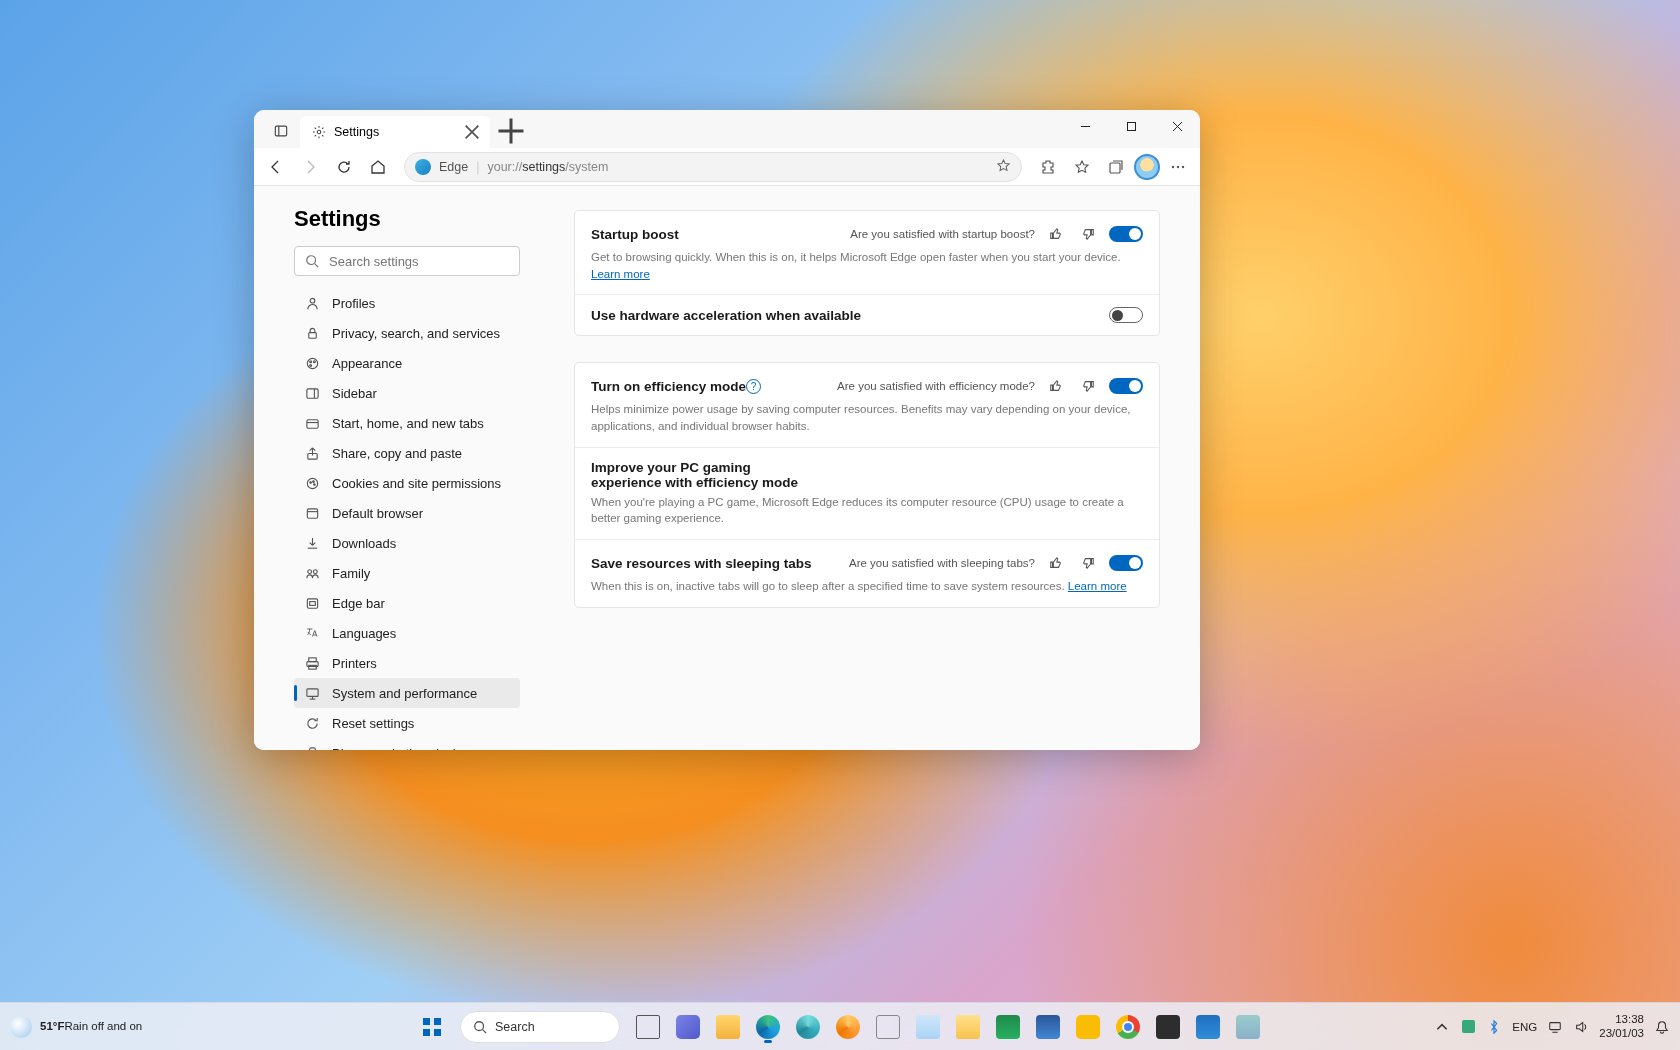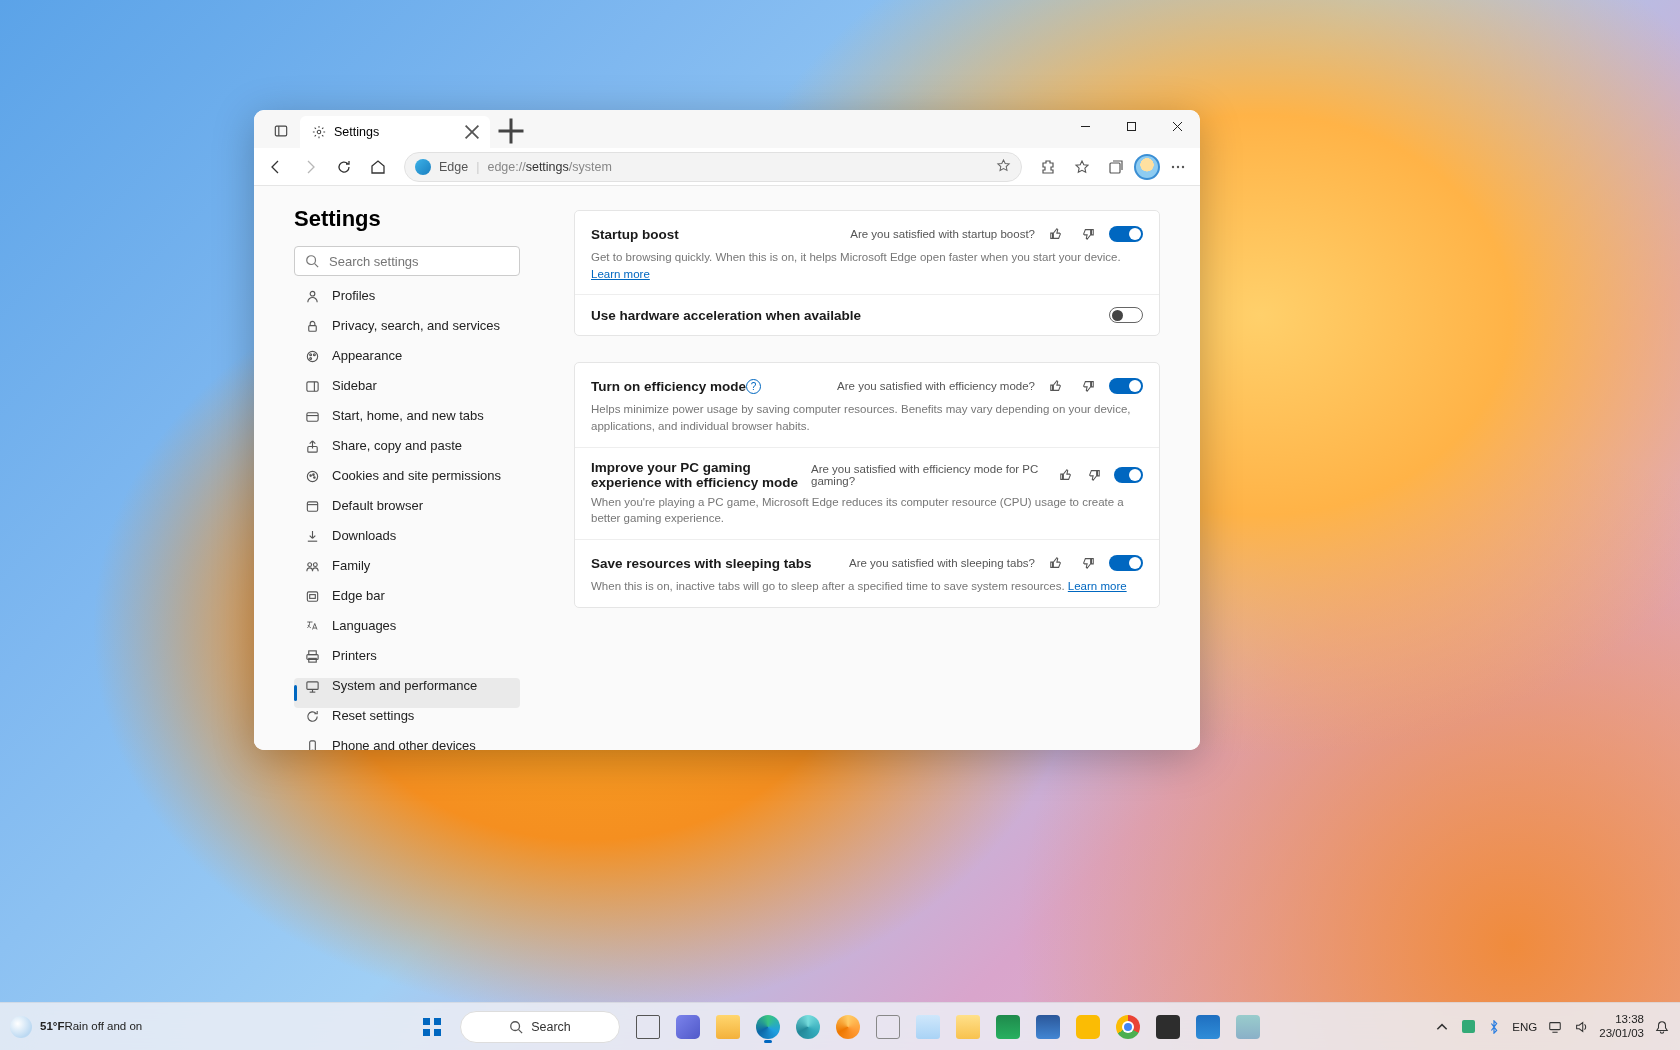--- a/index.html
+++ b/index.html
@@ -49,21 +49,21 @@
 .content { flex:1; display:flex; overflow:hidden; background:#fafafa;}
 .sidebar { width: 280px; padding: 20px 14px 14px 40px; overflow-y:auto; background:#fafafa;}
 .sidebar-title { font-size: 22px; font-weight: 600; margin-bottom: 14px; }
 .search-box {
   display:flex; align-items:center; gap:10px; border:1px solid #ccc; border-radius:4px;
   height: 30px; padding: 0 10px; margin-bottom: 12px; background:#fff;
 }
 .search-box input { border:none; outline:none; font-size:13px; flex:1; background:transparent;}
 .nav-list {}
 .nav-item {
-  display:flex; align-items:flex-start; gap:12px; height: 30px; padding: 0 8px 0 10px;
+  display:flex; align-items:center; gap:12px; height: 30px; padding: 0 8px 0 10px;
   font-size: 13px; color:#222; border-radius: 4px; margin-bottom: 0px; position:relative;
 }
 .nav-item.active { background:#eaeaea; }
 .nav-item.active::before { content:""; position:absolute; left:0; top:7px; bottom:7px; width:3px; background:#0067c0; border-radius:2px;}
 .nav-icon { width:16px; height:16px; color:#555; display:flex;align-items:center;justify-content:center;}
 .nav-icon svg { width:15px;height:15px; }
 .main { flex:1; overflow-y:auto; padding: 24px 40px 24px 40px; position:relative;}
 .section-title { font-size: 18px; font-weight: 600; margin-bottom: 14px; }
 .card { background:#fff; border:1px solid #e5e5e5; border-radius:5px; margin-bottom: 26px;}
 .row { padding: 12px 16px; border-bottom: 1px solid #eee; }
@@ -92,21 +92,21 @@
   display:flex; align-items:center; padding: 0 10px;
 }
 .task-left { display:flex; align-items:center; gap:8px; font-size:11.5px; color:#222;}
 .weather-icon { width:22px;height:22px; background: radial-gradient(circle at 35% 35%, #fff, #bcd9f2 70%);border-radius:50%; position:relative;}
 .weather-lines { display:flex;flex-direction:row;line-height:1.15;}
 .task-center { position:absolute; left:50%; transform:translateX(-50%); display:flex; align-items:center; gap:4px;}
 .start-btn { width:36px;height:36px;display:flex;align-items:center;justify-content:center;}
 .start-btn .sq{width:7px;height:7px;background:#0067c0;position:absolute;}
 .start-grid{position:relative;width:18px;height:18px;}
 .start-grid .a{left:0;top:0}.start-grid .b{right:0;top:0}.start-grid .c{left:0;bottom:0}.start-grid .d{right:0;bottom:0}
-.search-pill { height:32px; width:160px; background:#fff; border-radius:16px; border:1px solid #ddd; display:flex;align-items:center;gap:8px;padding:0 12px;font-size:12.5px;color:#333; margin:0 6px;justify-content:center;}
+.search-pill { height:32px; width:160px; background:#fff; border-radius:16px; border:1px solid #ddd; display:flex;align-items:center;gap:8px;padding:0 12px;font-size:12.5px;color:#333; margin:0 6px;}
 .task-icon { width:36px;height:36px;display:flex;align-items:center;justify-content:center;border-radius:4px;position:relative;}
 .task-icon.active::after{content:"";position:absolute;bottom:2px;left:14px;right:14px;height:3px;border-radius:2px;background:#0067c0;}
 .ti { width:24px;height:24px;border-radius:4px;}
 .task-right { margin-left:auto; display:flex; align-items:center; gap:10px; font-size:11px; color:#222;}
 .tray-icon { width:16px;height:16px;display:flex;align-items:center;justify-content:center;color:#333;}
 .tray-icon svg { width:14px;height:14px;}
 .clock { text-align:right; line-height:1.2; font-size:11.5px;}
 
 .main::-webkit-scrollbar{width:8px}.main::-webkit-scrollbar-thumb{background:#c4c4c4;border-radius:4px}
 </style>
@@ -186,21 +186,21 @@
     <div class="tool-btn">
         <svg viewBox="0 0 16 16" width="16" height="16" fill="none" stroke="#333" stroke-width="1.3">
           <path d="M2 7l6-5 6 5v7H2z"></path>
         </svg>
       </div>
     <div class="addressbar">
       <span class="addr-icon"></span>
       <span class="addr-label">Edge</span>
       <span class="addr-sep">|</span>
       <span class="addr-url">
-        <span>edge://</span><span class="strong">settings</span><span>/system</span>
+        <span>your://</span><span class="strong">settings</span><span>/system</span>
       </span>
       <span class="addr-star"><svg width="15" height="15" viewBox="0 0 16 16" fill="none" stroke="#666" stroke-width="1.1">
             <path d="M8 2l1.8 3.8 4.2.4-3.1 2.9.8 4.1L8 11.3l-3.7 2 .8-4.2L2 6.2l4.2-.4z"></path>
           </svg></span>
     </div>
     <div class="tool-btn">
         <svg width="16" height="16" viewBox="0 0 16 16" fill="none" stroke="#555" stroke-width="1.2">
           <path d="M6 2h4v2h3v4h-2v3h2v3H3v-3h2V8H3V4h3z"></path>
         </svg>
       </div>
@@ -438,34 +438,20 @@
                   </svg>
                 </span>
               <span class="toggle on"></span>
             </div>
           </div>
           <div class="row-desc">Helps minimize power usage by saving computer resources. Benefits may vary depending on your device, applications, and individual browser habits.</div>
         </div>
         <div class="row">
           <div class="row-head">
             <span class="row-title" style="max-width:220px">Improve your PC gaming experience with efficiency mode</span>
-            <div class="row-right">
-              <span class="feedback-q">Are you satisfied with efficiency mode for PC gaming?</span>
-              <span class="thumb">
-                  <svg viewBox="0 0 16 16" fill="none" stroke="#555" stroke-width="1.2">
-                    <path d="M2 7v6h2V7zM5 13h6l2-5-1-1H9l1-4-1-1-4 5z"></path>
-                  </svg>
-                </span>
-              <span class="thumb">
-                  <svg viewBox="0 0 16 16" fill="none" stroke="#555" stroke-width="1.2">
-                    <path d="M14 9V3h-2v6zM11 3H5L3 8l1 1h3l-1 4 1 1 4-5z"></path>
-                  </svg>
-                </span>
-              <span class="toggle on"></span>
-            </div>
           </div>
           <div class="row-desc">When you're playing a PC game, Microsoft Edge reduces its computer resource (CPU) usage to create a better gaming experience.</div>
         </div>
         <div class="row">
           <div class="row-head">
             <span class="row-title">Save resources with sleeping tabs</span>
             <div class="row-right">
               <span class="feedback-q">Are you satisfied with sleeping tabs?</span>
               <span class="thumb">
                   <svg viewBox="0 0 16 16" fill="none" stroke="#555" stroke-width="1.2">

